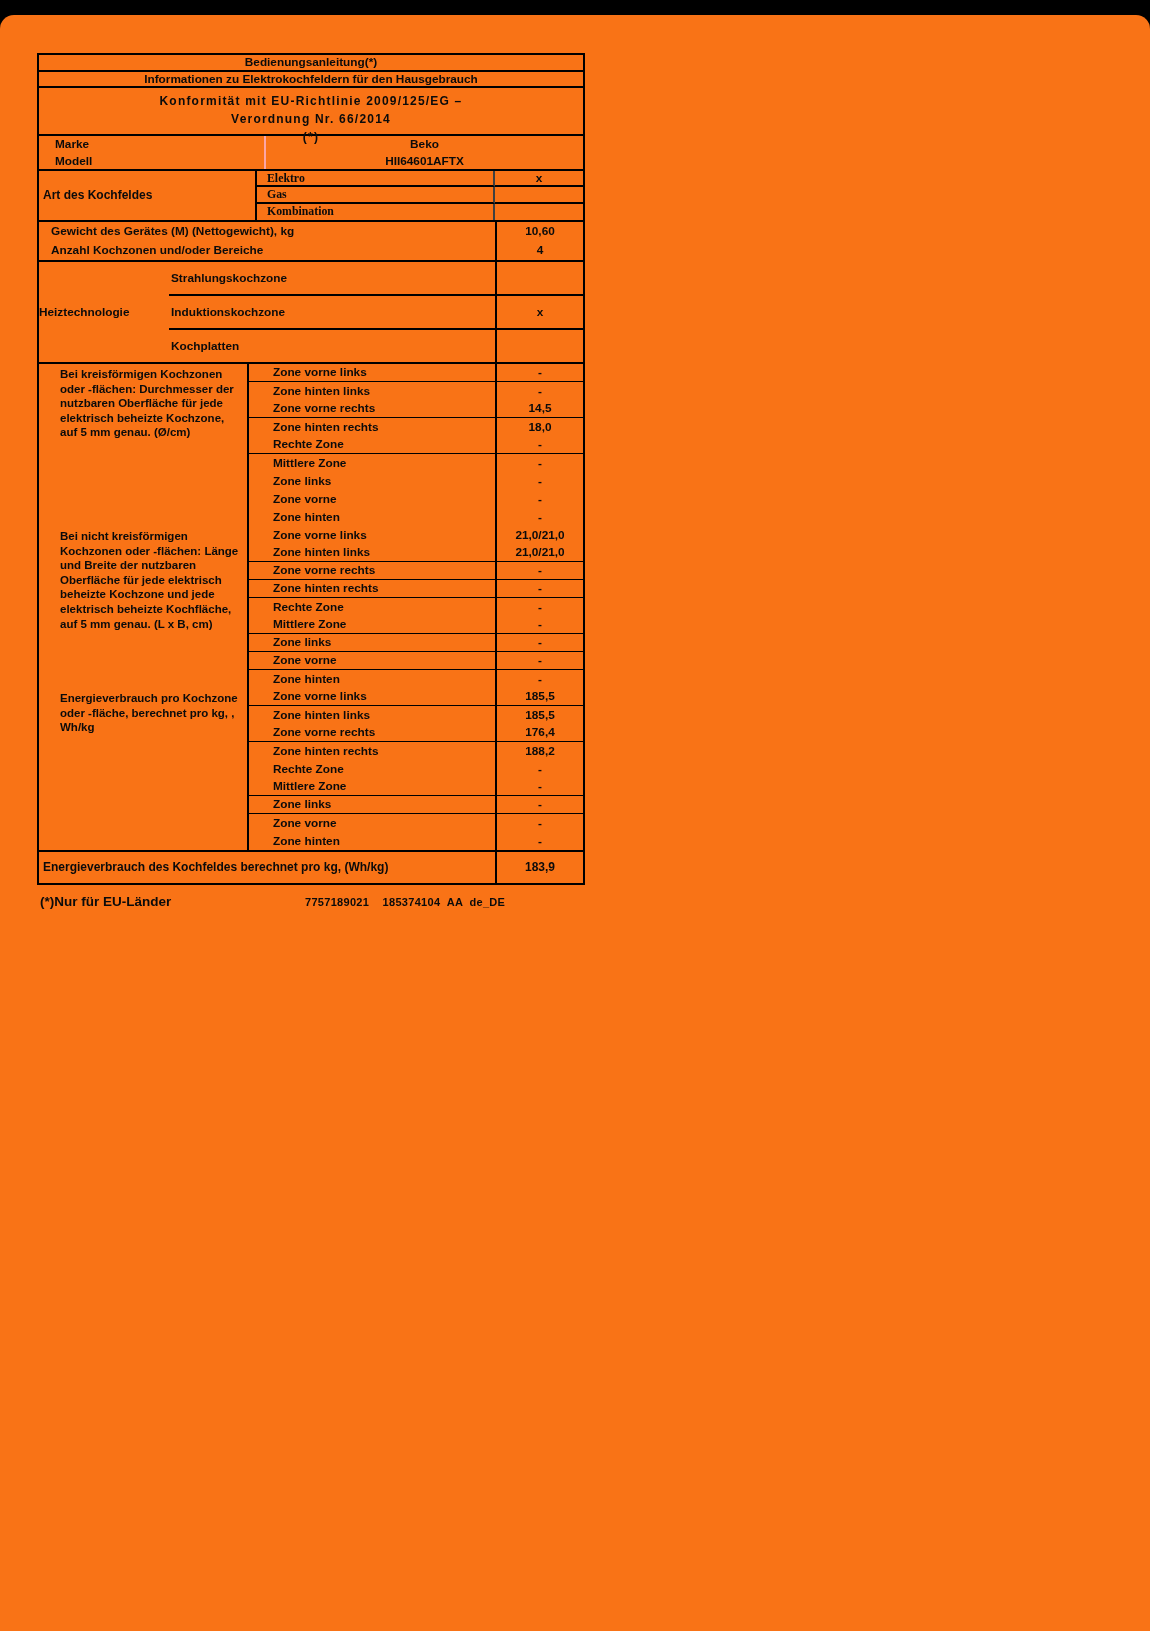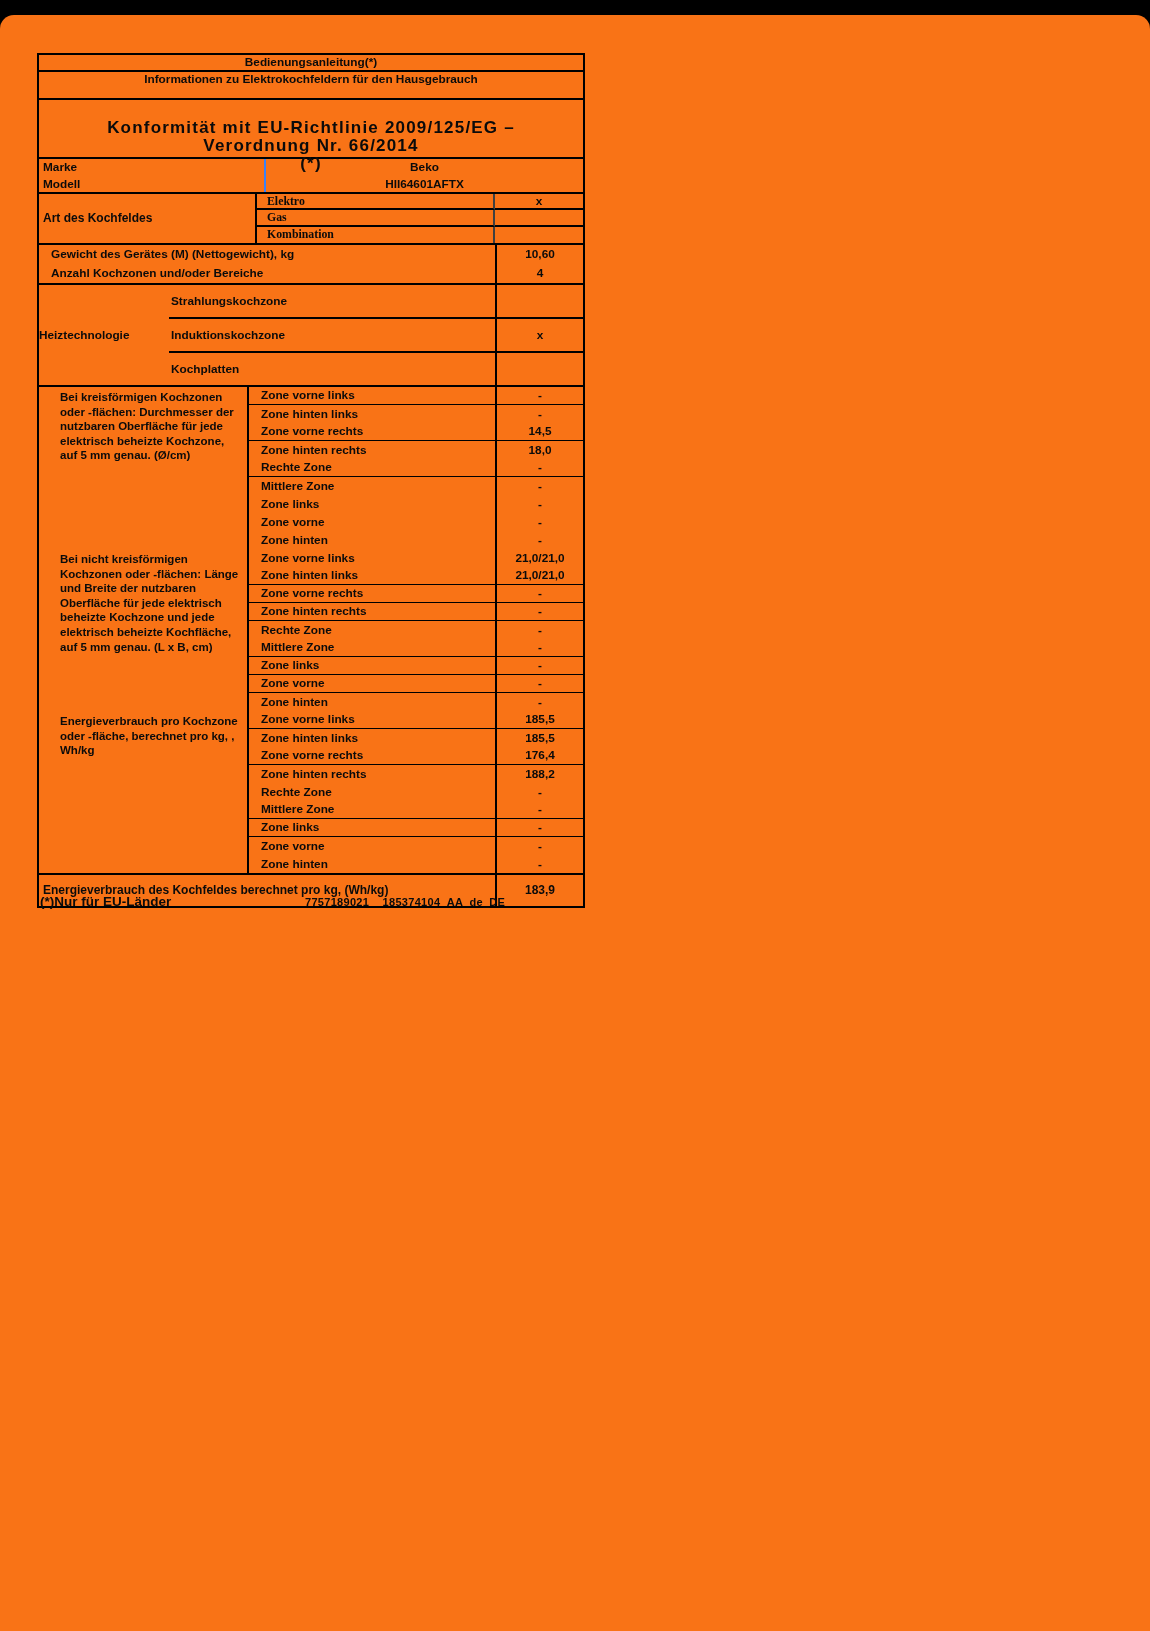--- a/index.html
+++ b/index.html
@@ -8,28 +8,28 @@
     position:absolute; left:0; top:15px; width:1150px; height:1631px;
     background:#f97316; border-radius:14px; overflow:hidden;
     font-family:"Liberation Sans", sans-serif; color:#0b0b0b;
   }
   .doc-table {
     position:absolute; left:37px; top:38px; width:548px;
     border:2px solid #000;
     font-weight:700; font-size:11.8px; color:#0b0b0b;
   }
   .hdr1 { height:17px; border-bottom:2px solid #000; text-align:center; line-height:15px; }
-  .hdr2 { height:28px; border-bottom:2px solid #000; text-align:center; line-height:14px; }
+  .hdr2 { height:16px; border-bottom:2px solid #000; text-align:center; line-height:14px; }
   .title {
-    height:59px; border-bottom:2px solid #000; text-align:center;
-    font-size:17px; letter-spacing:1.2px; padding-top:19px; line-height:18px;
+    height:48px; border-bottom:2px solid #000; text-align:center;
+    font-size:12px; letter-spacing:1.2px; padding-top:4px; line-height:18px;
   }
   
   .brand-block { display:grid; grid-template-columns:227px 1fr; grid-template-rows:repeat(2,16.5px); border-bottom:2px solid #000; }
-  .bl { border-right:2px solid #3b82f6; padding-left:4px; display:flex; align-items:center; }
+  .bl { border-right:2px solid #fca5a5; padding-left:16px; display:flex; align-items:center; }
   .bv { display:flex; align-items:center; justify-content:center; }
   
   .type-block { display:grid; grid-template-columns:218px 1fr 88px; grid-template-rows:repeat(3,16.33px); border-bottom:2px solid #000; }
   .type-label { grid-row:1/4; border-right:2px solid #000; display:flex; align-items:center; padding-left:4px; font-size:12px; }
   .tm { border-right:2px solid #404040; padding-left:10px; display:flex; align-items:center;font-family:Liberation Serif, serif; }
   .tc { display:flex; align-items:center; justify-content:center; }
   .bB { border-bottom:2px solid #000; }
   
   .wc-block { border-bottom:2px solid #000; }
   .wrow { display:flex; height:19px; }
@@ -46,21 +46,21 @@
   
   .zones-block { border-bottom:2px solid #000; }
   .zone-section { display:flex; }
   .zone-label {
     width:210px; border-right:2px solid #000;
     padding:3px 6px 0 21px; font-size:11.5px; line-height:14.6px;
   }
   .zone-rows { flex:1; display:flex; flex-direction:column; }
   .zrow { height:18px; display:flex; }
   .zrow.rule { border-bottom:1.5px solid #000; }
-  .zl { flex:1; padding-left:12px; display:flex; align-items:center; }
+  .zl { flex:1; padding-left:12px; display:flex; align-items:center;margin-left:12px; }
   .zv { width:88px; border-left:2px solid #000; display:flex; align-items:center; justify-content:center; }
   
   .total-row { height:31px; display:flex; }
   .tl { flex:1; padding-left:4px; font-size:12px; display:flex; align-items:center; }
   .tv { width:88px; border-left:2px solid #000; font-size:12px; display:flex; align-items:center; justify-content:center; }
   
   .footer-note { position:absolute; left:40px; top:879px; font-weight:700; font-size:13.5px; }
   .footer-code { position:absolute; left:305px; top:881px; font-weight:700; font-size:11px; white-space:pre; letter-spacing:0.3px; }
 </style>
 </head>

